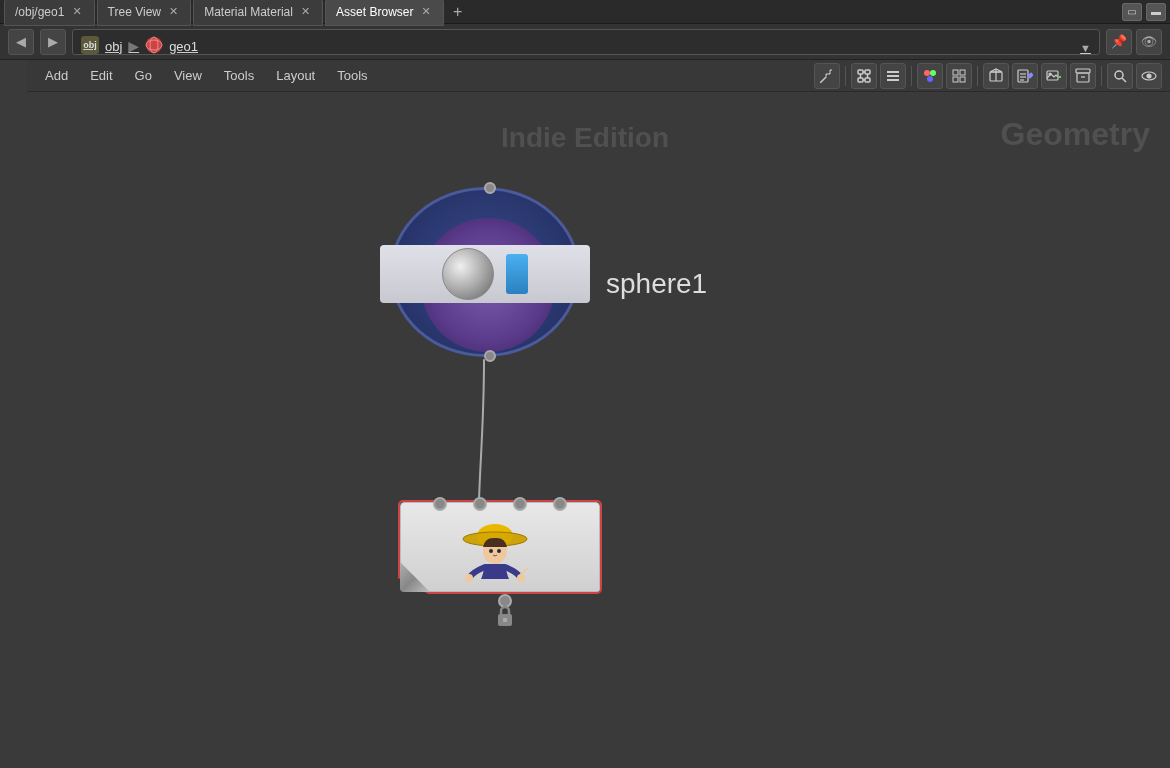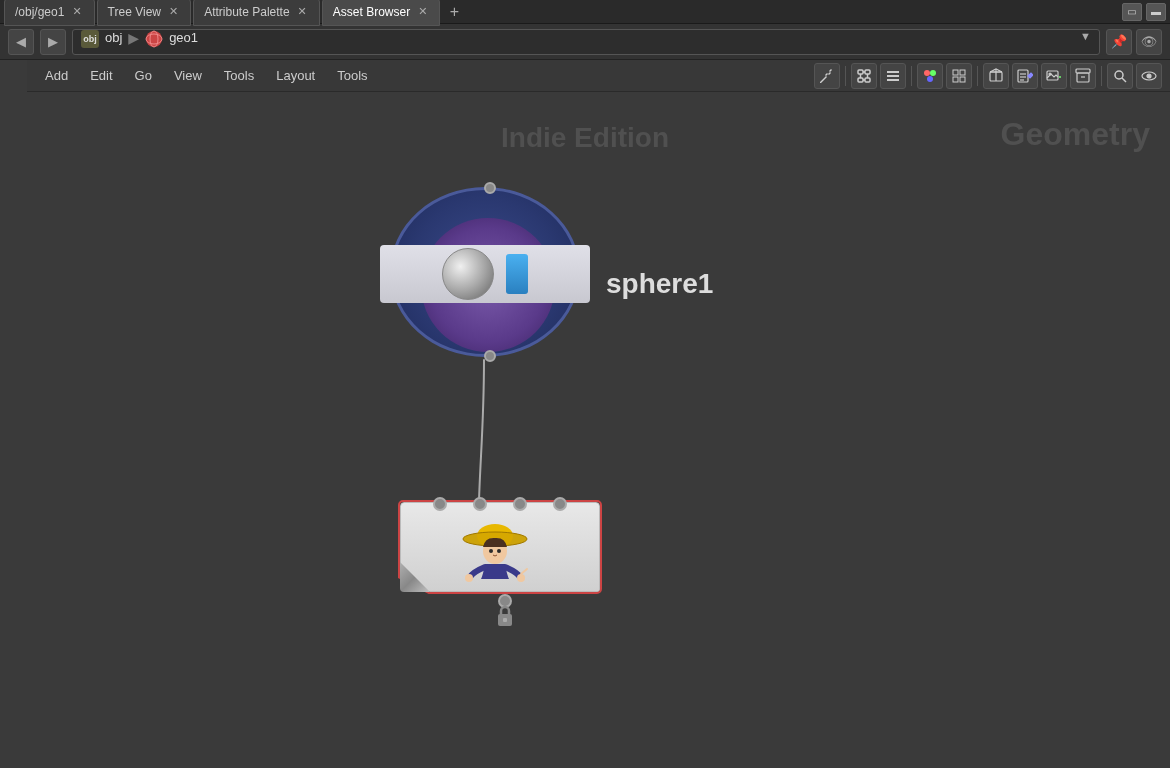--- a/index.html
+++ b/index.html
@@ -95,28 +95,29 @@
       border-radius: 3px;
       display: flex;
       align-items: center;
       justify-content: center;
       font-size: 13px;
       color: #aaa;
       cursor: pointer;
     }
     .breadcrumb-area {
       display: flex;
-      align-items: flex-start;
+      align-items: flex-end;
       flex: 1;
       background: #2d2d2d;
       border: 1px solid #555;
       border-radius: 3px;
       height: 26px;
       padding: 0 8px;
       gap: 6px;
+      text-decoration: underline;
     }
     .breadcrumb-icon {
       width: 18px;
       height: 18px;
       border-radius: 3px;
       display: flex;
       align-items: center;
       justify-content: center;
     }
     .obj-icon {
@@ -328,21 +329,21 @@
       width: 12px;
       height: 12px;
       border-radius: 50%;
       background: #888;
       border: 2px solid #aaa;
     }
 
     .node-label-sphere {
       font-size: 28px;
       color: #ddd;
-      font-weight: bold;
+      font-weight: normal;
       white-space: nowrap;
       margin-top: 24px;
     }
 
     
     .node-wrangle {
       position: absolute;
       top: 400px;
       left: 400px;
       display: flex;
@@ -469,21 +470,21 @@
     <span>/obj/geo1</span>
     <span class="tab-close">✕</span>
   </div>
 
   <div class="tab">
     <span>Tree View</span>
     <span class="tab-close">✕</span>
   </div>
 
   <div class="tab">
-    <span>Attribute Palette</span>
+    <span>Material Material</span>
     <span class="tab-close">✕</span>
   </div>
 
   <div class="tab active">
     <span>Asset Browser</span>
     <span class="tab-close">✕</span>
   </div>
 
   <div class="tab-add">+</div>
 

